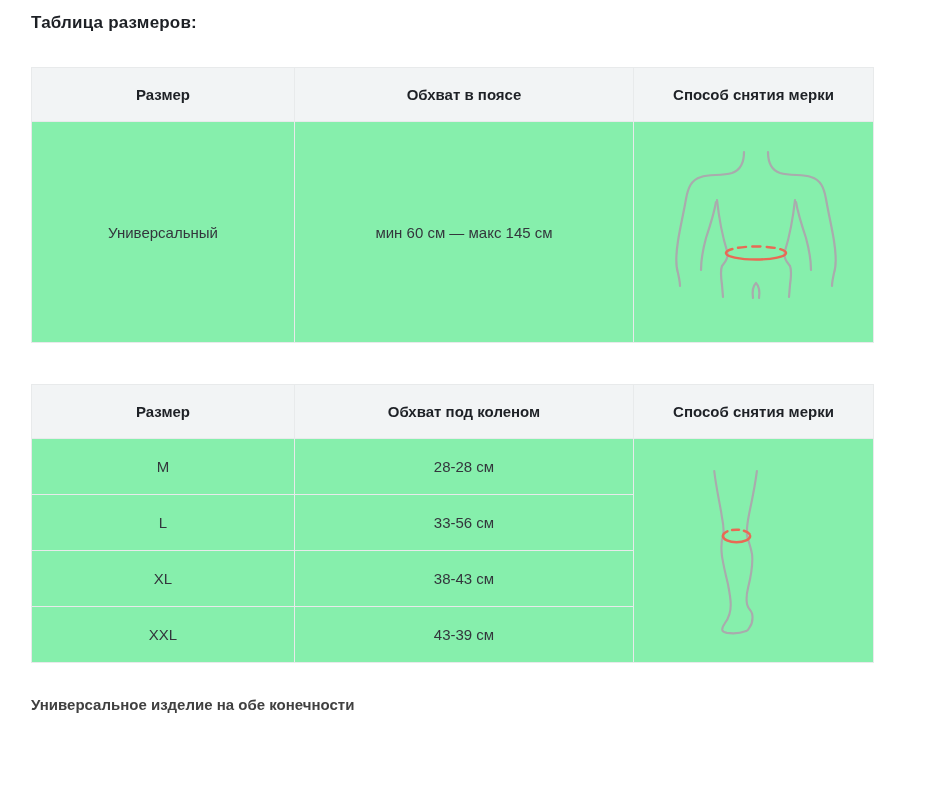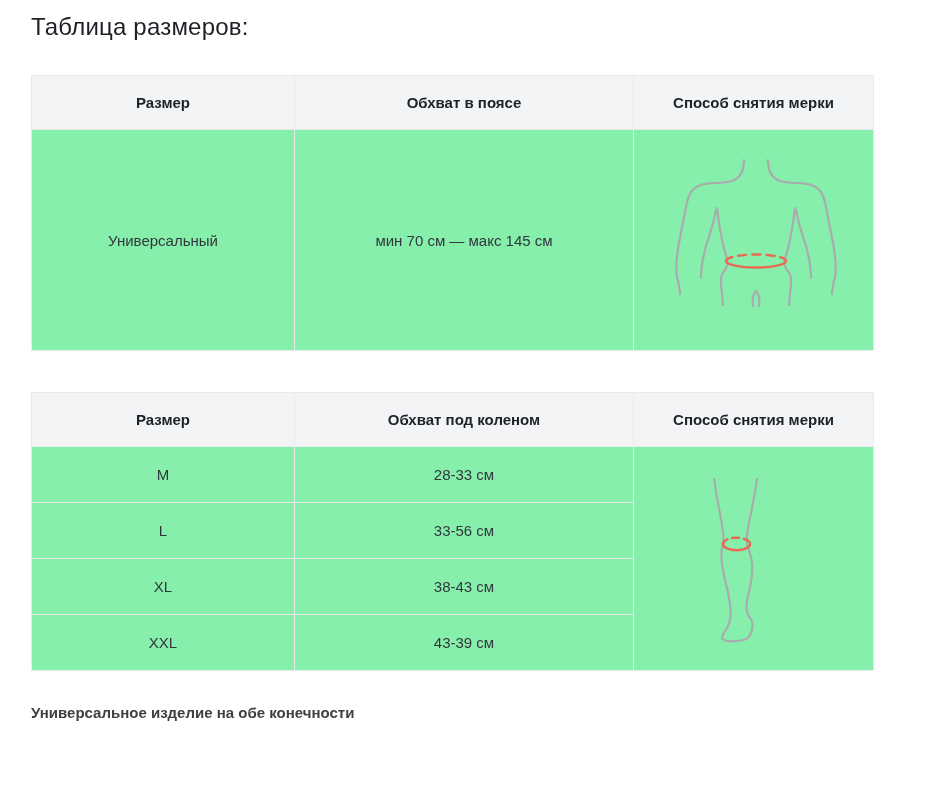--- a/index.html
+++ b/index.html
@@ -6,22 +6,22 @@
   html, body { margin: 0; padding: 0; background: #ffffff; }
   body {
     width: 942px; height: 810px;
     font-family: "Liberation Sans", "DejaVu Sans", sans-serif;
     color: #30333a;
     overflow: hidden;
   }
   .page { padding: 13px 0 0 31px; }
 
   .page-title {
-    font-size: 24px;
-    font-weight: 400;
+    font-size: 17px;
+    font-weight: 700;
     color: #1d2025;
     margin: 0 0 34px 0;
     letter-spacing: 0.2px;
   }
 
   table.size-table {
     border-collapse: collapse;
     table-layout: fixed;
     width: 842px;
   }
@@ -83,21 +83,21 @@
     <thead>
       <tr>
         <th>Размер</th>
         <th>Обхват в поясе</th>
         <th>Способ снятия мерки</th>
       </tr>
     </thead>
     <tbody>
       <tr>
         <td class="body-cell">Универсальный</td>
-        <td class="body-cell">мин 70 см — макс 145 см</td>
+        <td class="body-cell">мин 60 см — макс 145 см</td>
         <td class="body-cell illustration-cell">
           <svg width="230" height="220" viewBox="0 0 230 220">
             <g fill="none" stroke="#a9abad" stroke-width="2.2" stroke-linecap="round" stroke-linejoin="round">
               <path d="M100 30 C100 41 97 48 88 51 C77 54 65 52 57 55 C47 58 44 66 42 77 C39 94 36 106 34 119 C32 132 31 142 34 151 C35 156 36 160 36 164"></path>
               <path d="M124 30 C124 41 127 48 136 51 C147 54 159 52 167 55 C177 58 180 66 182 77 C185 94 188 106 190 119 C192 132 193 142 190 151 C189 156 188 160 188 164"></path>
               <path d="M72 80 C70 92 66 104 62 116 C59 127 57 137 57 148"></path>
               <path d="M152 80 C154 92 158 104 162 116 C165 127 167 137 167 148"></path>
               <path d="M73 78 C75 96 79 116 83 129 C85 136 81 140 78 144 C76 149 77 156 78 163 L79 175"></path>
               <path d="M151 78 C149 96 145 116 141 129 C139 136 143 140 146 144 C148 149 147 156 146 163 L145 175"></path>
               <path d="M109 176 C108 169 109 164 112 161 C115 164 116 169 115 176"></path>
@@ -121,21 +121,21 @@
     <thead>
       <tr>
         <th>Размер</th>
         <th>Обхват под коленом</th>
         <th>Способ снятия мерки</th>
       </tr>
     </thead>
     <tbody>
       <tr>
         <td class="body-cell">M</td>
-        <td class="body-cell">28-33 см</td>
+        <td class="body-cell">28-28 см</td>
         <td class="illustration-cell" rowspan="4">
           <svg width="210" height="223" viewBox="0 0 210 230">
             <g fill="none" stroke="#a9abad" stroke-width="2.2" stroke-linecap="round" stroke-linejoin="round">
               <path d="M64 33 C66 51 70 67 72 81 C74 91 74 96 73 100 C71 106 71 113 72 121 C74 133 76 141 78 149 C80 159 81 165 81 171 C81 179 78 186 75 190 C71 196 71 199 77 200 C84 201 92 200 97 198"></path>
               <path d="M108 33 C106 49 103 63 100 77 C98 87 97 95 98 101 C100 107 102 113 103 119 C104 129 102 141 99 153 C97 161 97 167 98 171 C99 175 102 177 103 180 C104 185 103 191 100 195 C99 197 98 198 97 198"></path>
             </g>
             <g fill="none" stroke="#e96a54" stroke-width="2.6" stroke-linecap="round">
               <path d="M73 100 A14 6.5 0 0 1 101 100" stroke-dasharray="7 5"></path>
               <path d="M73 100 A14 6.5 0 0 0 101 100"></path>
             </g>

